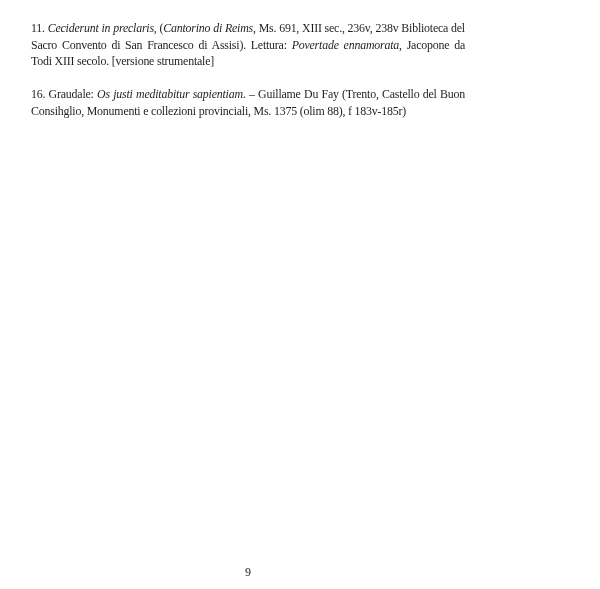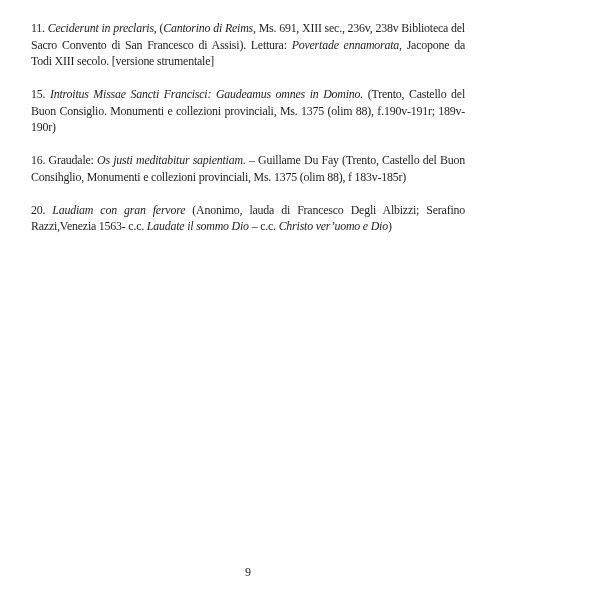--- a/index.html
+++ b/index.html
@@ -42,18 +42,16 @@
     letter-spacing: 0;
     color: #1f1f1f;
   }
 </style>
 </head>
 <body>
 
 <div class="page">
   <div id="entries">
       <p class="entry"><span>11. </span><i>Ceciderunt in preclaris</i><span>, (</span><i>Cantorino di Reims</i><span>, Ms. 691, XIII sec., 236v, 238v Biblioteca del Sacro Convento di San Francesco di Assisi). Lettura: </span><i>Povertade ennamorata</i><span>, Jacopone da Todi XIII secolo. [versione strumentale]</span></p>
-      <p class="entry"><span>15. </span><i>Introitus Missae Sancti Francisci: Gaudeamus omnes in Domino.</i><span> (Trento, Castello del Buon Consiglio. Monumenti e collezioni provinciali, Ms. 1375 (olim 88), f.190v-191r; 189v-190r)</span></p>
       <p class="entry"><span>16. Graudale: </span><i>Os justi meditabitur sapientiam</i><span>. – Guillame Du Fay (Trento, Castello del Buon Consihglio, Monumenti e collezioni provinciali, Ms. 1375 (olim 88), f 183v-185r)</span></p>
-      <p class="entry"><span>20. </span><i>Laudiam con gran fervore</i><span> (Anonimo, lauda di Francesco Degli Albizzi; Serafino Razzi,Venezia 1563- c.c. </span><i>Laudate il sommo Dio</i><span> – c.c. </span><i>Christo ver’uomo e Dio</i><span>)</span></p>
     </div>
   <div class="pageno">9</div>
 </div>
 
 </body></html>

